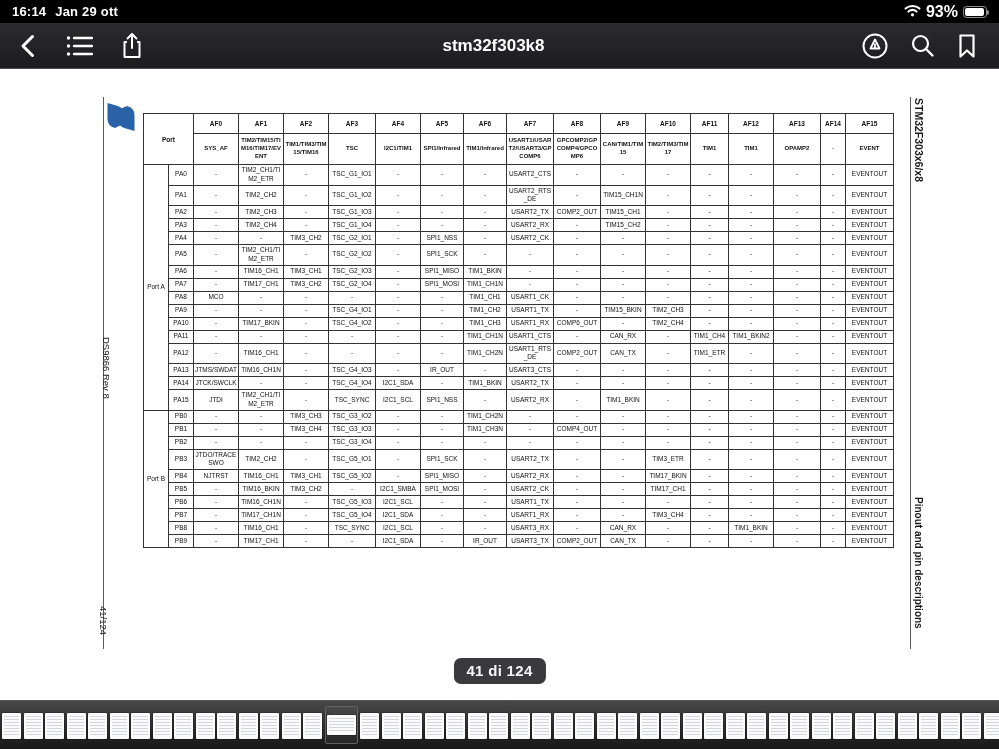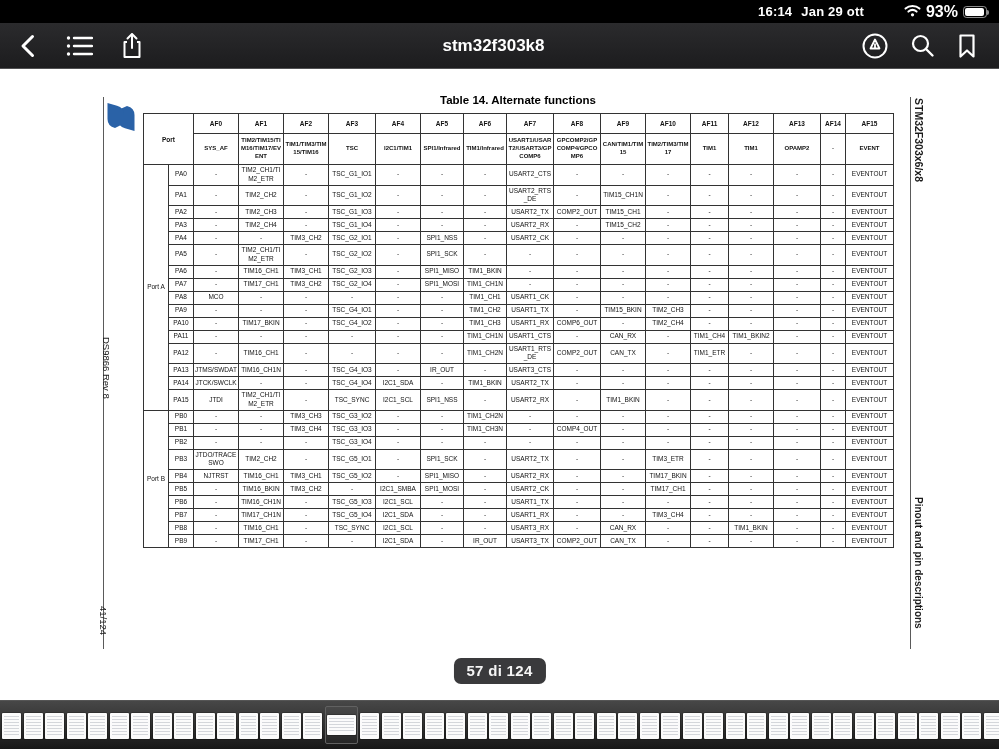--- a/index.html
+++ b/index.html
@@ -2,21 +2,21 @@
 <html><head>
 <meta charset="utf-8">
 <style>
   * { margin:0; padding:0; box-sizing:border-box; }
   html,body { width:999px; height:749px; overflow:hidden; background:#000; }
   body { font-family:"Liberation Sans", sans-serif; }
   .screen { position:relative; width:999px; height:749px; background:#fff; overflow:hidden; }
 
   
   .status-bar { position:absolute; top:0; left:0; width:100%; height:23px; background:#000;
-    display:flex; justify-content:flex-end; align-items:center; padding:0 12px; z-index:5;gap:40px; }
+    display:flex; justify-content:space-between; align-items:center; padding:0 12px; z-index:5;gap:40px; }
   .status-left { display:flex; gap:9px; color:#fff; font-size:13px; font-weight:bold; letter-spacing:.2px; }
   .status-right { display:flex; align-items:center; gap:5px; color:#fff; font-size:16px; font-weight:bold; }
   .batt { position:relative; width:24px; height:12px; border:1px solid rgba(255,255,255,.55); border-radius:3.5px; }
   .batt-fill { position:absolute; top:1px; left:1px; bottom:1px; width:88%; background:#fff; border-radius:2px; }
   .batt-nub { position:absolute; right:-3px; top:3.5px; width:2px; height:5px; background:rgba(255,255,255,.55); border-radius:0 2px 2px 0; }
 
   
   .nav-bar { position:absolute; top:23px; left:0; width:100%; height:46px;
     background:linear-gradient(#2b2b2d,#1c1c1e); border-bottom:1px solid #505052;
     display:flex; align-items:center; justify-content:space-between; z-index:5; }
@@ -140,21 +140,20 @@
       </span>
       <span class="nbtn">
         <svg width="20" height="26" viewBox="0 0 20 26" fill="none">
           <path d="M3.5 2.5 H16.5 V23.5 L10 17.5 L3.5 23.5 Z" stroke="#fff" stroke-width="2.2" stroke-linejoin="round"></path>
         </svg>
       </span>
     </div>
   </div>
 
   <div class="content">
-    <div class="page-title">Table 14. Alternate functions</div>
 
     <div class="vrule left"></div>
     <div class="vrule right"></div>
 
     <span class="st-logo">
       <svg width="30" height="34" viewBox="0 0 30 34">
         <g transform="rotate(90 15 17)">
           <path d="M4 11 Q6 3.5 13 3.5 H29 L26.2 13 Q24.2 20 17.2 20 H8 Z" fill="#2a62a7"></path>
           <path d="M26 23 Q24 30.5 17 30.5 H1 L3.8 21 Q5.8 14 12.8 14 H21.5 Z" fill="#2a62a7"></path>
         </g>
@@ -721,21 +720,21 @@
               <td>-</td>
               <td>-</td>
               <td>-</td>
               <td>-</td>
               <td>EVENTOUT</td>
             </tr>
           </tbody>
         </table>
     </div>
 
-    <div class="page-badge">57 di 124</div>
+    <div class="page-badge">41 di 124</div>
   </div>
 
   <div class="thumb-bar">
       <div class="thumbwrap">
         <div class="thumb">
           <div class="tlines"></div>
         </div>
       </div>
       <div class="thumbwrap">
         <div class="thumb">

